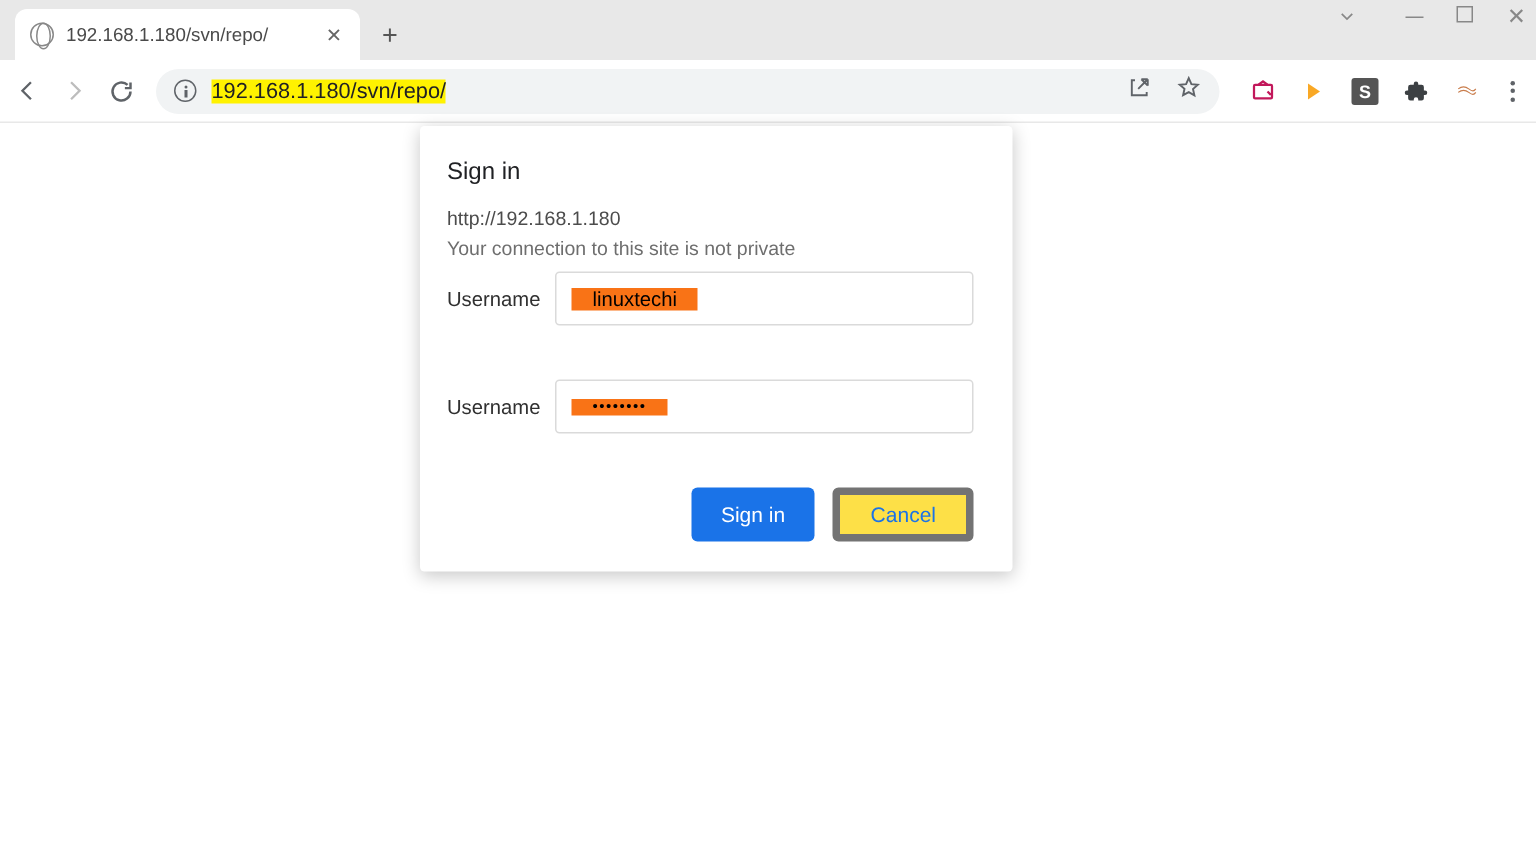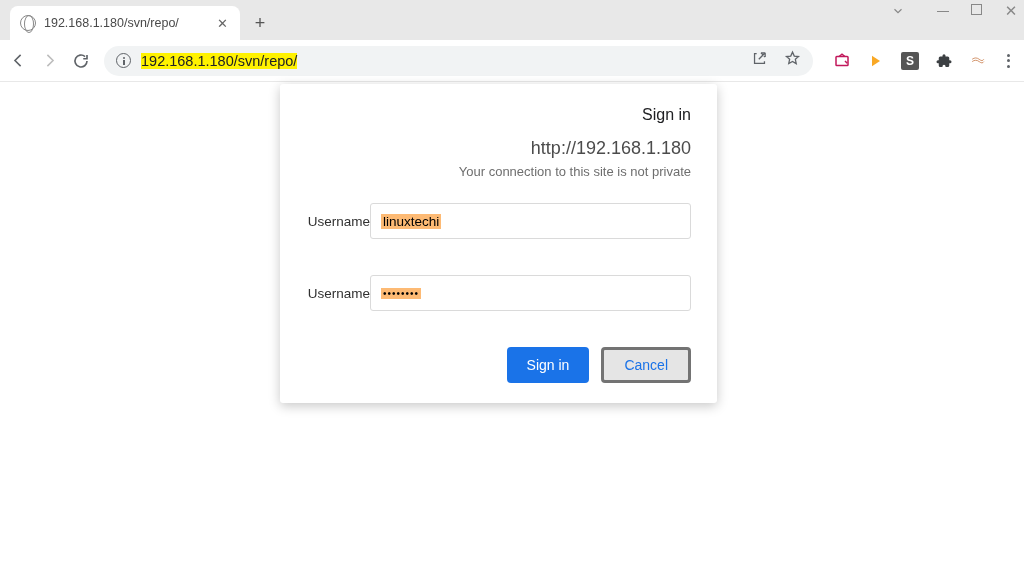--- a/index.html
+++ b/index.html
@@ -39,35 +39,35 @@
     .ob-icons{display:flex;gap:16px;align-items:center;color:#5f6368;}
     .ob-icons svg{width:17px;height:17px;}
 
     .ext-icons{ display:flex; gap:16px; align-items:center; margin-left:6px;}
     .ext-ic{ width:18px;height:18px;display:flex;align-items:center;justify-content:center;}
     .ext-s{ width:18px;height:18px;background:#555;color:#fff;font-size:12px;font-weight:600;display:flex;
             align-items:center;justify-content:center;border-radius:2px;}
     .menu-dots{ display:flex;flex-direction:column;gap:2.5px;padding:0 4px;cursor:pointer;}
     .menu-dots span{width:3px;height:3px;background:#5f6368;border-radius:50%;}
 
-    .dialog{ position:absolute; left:280px; top:84px; width:437px; background:#fff; border-radius:3px;
-             box-shadow:0 3px 12px rgba(0,0,0,.22); padding:22px 26px 20px 18px;text-align:right; }
+    .dialog{ position:absolute; left:280px; top:84px; width:395px; background:#fff; border-radius:3px;
+             box-shadow:0 3px 12px rgba(0,0,0,.22); padding:22px 26px 20px 18px; }
     .dlg-title{ font-size:16px; color:#202124; font-weight:400; margin-bottom:14px;}
-    .dlg-url{ font-size:18px; color:#4c4c4c; margin-bottom:5px;}
-    .dlg-warn{ font-size:13px; color:#6e6e6e; margin-bottom:24px;}
+    .dlg-url{ font-size:13px; color:#4c4c4c; margin-bottom:5px;}
+    .dlg-warn{ font-size:13px; color:#6e6e6e; margin-bottom:8px;}
     .row{ display:flex; align-items:center; margin-bottom:36px;}
     .row label{ width:72px; font-size:13.5px; color:#303030;}
     .row .field{ flex:1; height:36px; border:1px solid #dadada; border-radius:3px; padding:0 10px;
                  font-size:13.5px; display:flex; align-items:center;}
-    .row .field .val{ background:#fdba74; padding:0 2px;}
+    .row .field .val{ background:#f97316; padding:0 14px;}
     .btns{ display:flex; justify-content:flex-end; gap:12px; margin-top:6px;}
     .btn{ height:36px; padding:0 20px; border-radius:4px; font-size:14px; font-weight:500; cursor:pointer;
           display:flex; align-items:center;}
     .btn.primary{ background:#1a73e8; color:#fff; }
-    .btn.cancel{ background:#e5e5e5; border:3px solid #737373; color:#1a73e8;}
+    .btn.cancel{ background:#fde047; border:5px solid #737373; color:#1a73e8;}
   </style>
 </head>
 <body>
 
 <div class="titlebar">
   <div class="tab">
     <span class="favicon"></span>
     <span class="title">192.168.1.180/svn/repo/</span>
     <span class="close">✕</span>
   </div>

